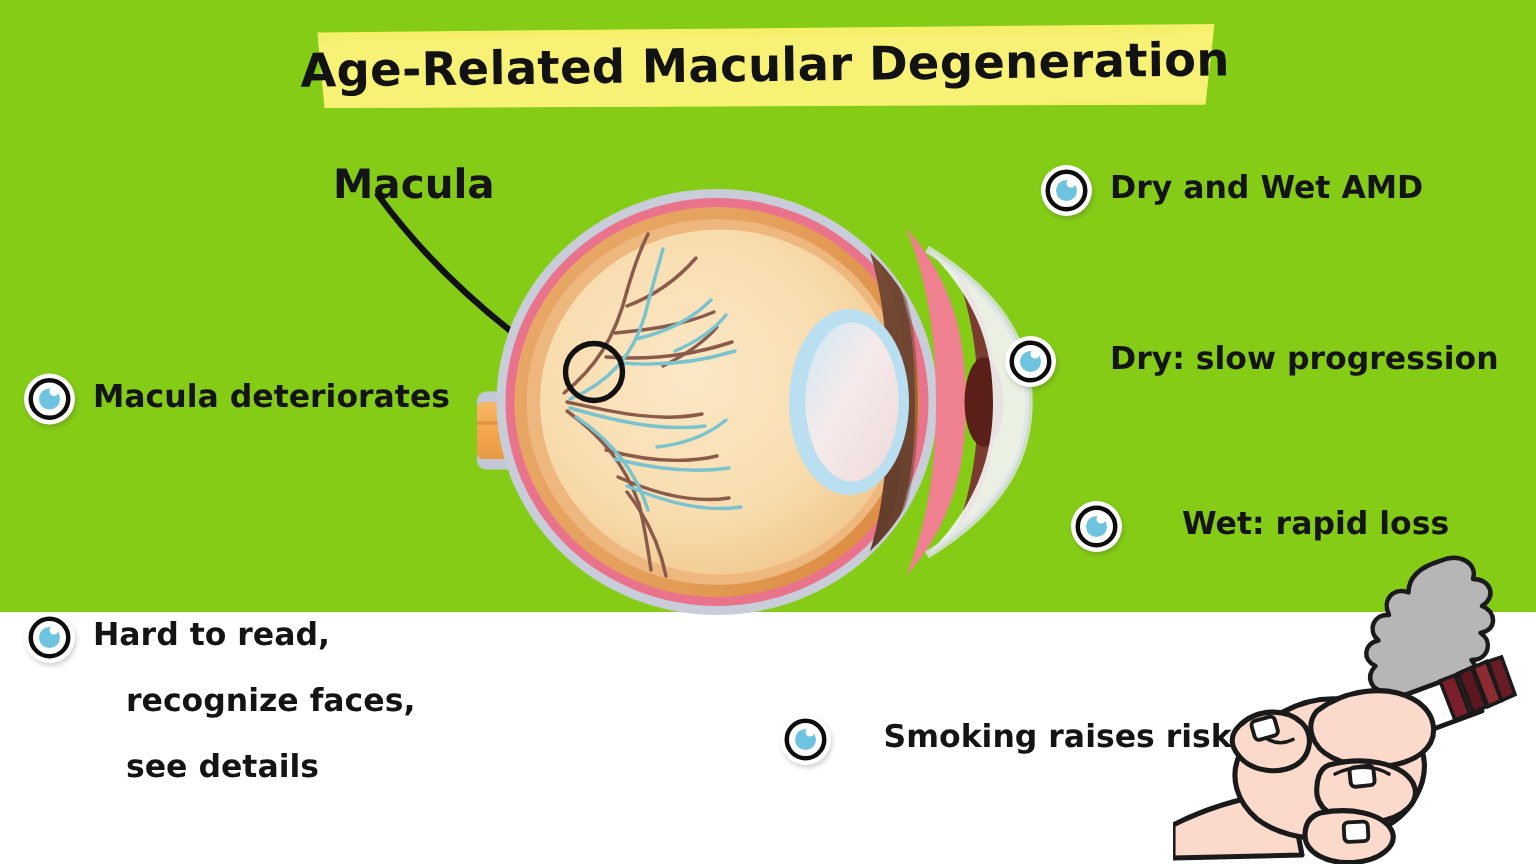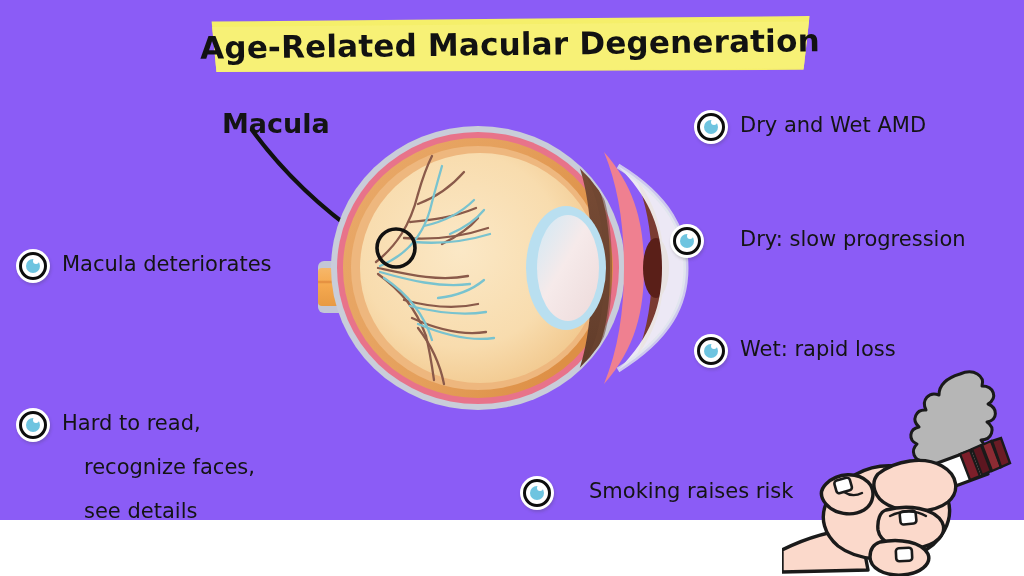--- a/index.html
+++ b/index.html
@@ -12,22 +12,22 @@
     height: 576px;
     position: relative;
     overflow: hidden;
     font-family: "DejaVu Sans", sans-serif;
   }
 
   #stage {
     position: absolute;
     inset: 0;
     width: 1024px;
-    height: 520px;
-    background: #8b5cf6;
+    height: 408px;
+    background: #84cc16;
   }
 
   
   #title-wrap {
     position: absolute;
     left: 200px;
     top: 8px;
     width: 620px;
     height: 72px;
   }
@@ -110,21 +110,21 @@
     top: 9px;
     width: 6px;
     height: 6px;
     border-radius: 50%;
     background: #ffffff;
   }
   .bullet-text {
     margin-left: 12px;
     font-family: "DejaVu Sans", sans-serif;
     font-size: 21px;
-    font-weight: normal;
+    font-weight: bold;
     color: #141414;
     line-height: 1.05;
     white-space: nowrap;
     padding-top: 4px;
   }
   .bullet-text .line2,
   .bullet-text .line3 {
     display: block;
     margin-left: 22px;
     margin-top: 22px;
@@ -320,21 +320,21 @@
 
   <div class="bullet-row" style="left:670px; top:224px;gap:24px;">
     <span class="eye-bullet">
       <span class="ring"></span>
         <span class="iris"></span>
         <span class="glint"></span>
     </span>
     <span class="bullet-text">Dry: slow progression</span>
   </div>
 
-  <div class="bullet-row" style="left:694px; top:334px;">
+  <div class="bullet-row" style="left:714px; top:334px;gap:28px;">
     <span class="eye-bullet">
       <span class="ring"></span>
         <span class="iris"></span>
         <span class="glint"></span>
     </span>
     <span class="bullet-text">Wet: rapid loss</span>
   </div>
 
   <div class="bullet-row" style="left:520px; top:476px;gap:23px;">
     <span class="eye-bullet">

